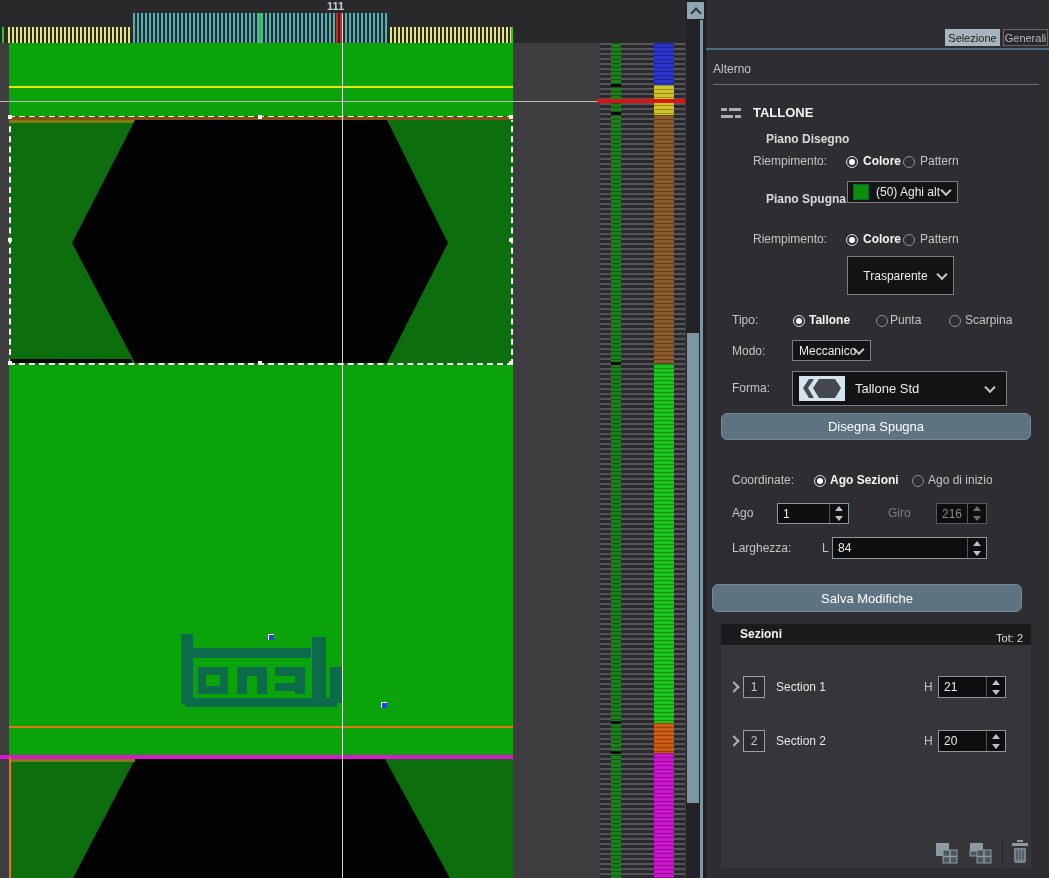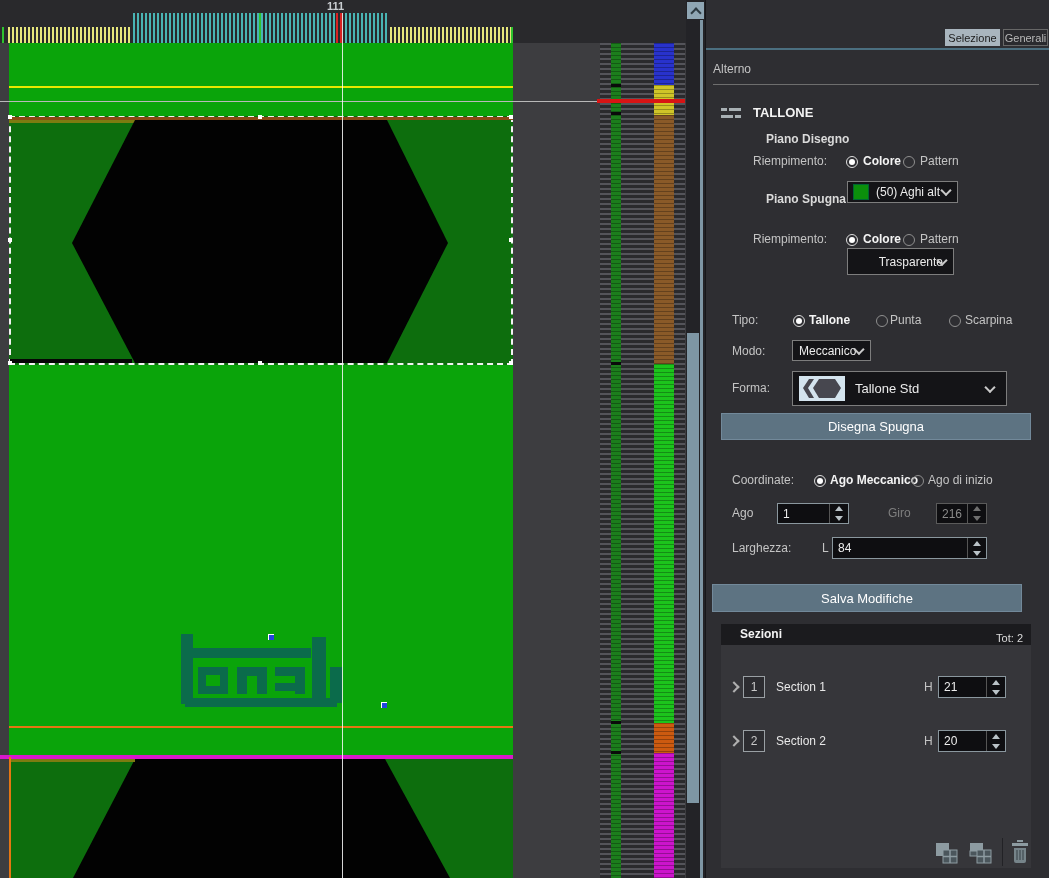--- a/index.html
+++ b/index.html
@@ -62,21 +62,21 @@
   .spin input{flex:1;min-width:0;background:transparent;border:none;outline:none;color:#ececec;
       font-size:12px;padding:0 0 0 5px;font-family:inherit}
   .spin .btns{width:18px;border-left:1px solid #555;display:flex;flex-direction:column}
   .spin .btns span{flex:1;display:flex;align-items:center;justify-content:center}
   .tri-up{width:0;height:0;border-left:4px solid transparent;border-right:4px solid transparent;border-bottom:5px solid #b9c2c7}
   .tri-dn{width:0;height:0;border-left:4px solid transparent;border-right:4px solid transparent;border-top:5px solid #b9c2c7}
   .spin.dis{border-color:#5a5a5a}
   .spin.dis input{color:#8a8a8a}
   .spin.dis .tri-up{border-bottom-color:#6f6f6f}
   .spin.dis .tri-dn{border-top-color:#6f6f6f}
-  .btn{position:absolute;background:#5d7382;border:1px solid #72899a;border-radius:0;color:#fff;
+  .btn{position:absolute;background:#5d7382;border:1px solid #72899a;border-radius:6px;color:#fff;
       font-size:13px;display:flex;align-items:center;justify-content:center;font-family:inherit;box-sizing:border-box}
   .sez{position:absolute;left:15px;top:624px;width:310px;height:244px}
   .sez-head{position:absolute;left:0;top:0;width:310px;height:38px;background:#1b1b1e;color:#eee}
   .sez-body{position:absolute;left:0;top:21px;width:310px;height:223px;background:#36363a}
   .chev-r{position:absolute;width:6px;height:6px;border-right:2px solid #b0b0b0;border-bottom:2px solid #b0b0b0;
       transform:rotate(-45deg)}
   .numbox{position:absolute;width:22px;height:22px;border:1px solid #9aa0a4;background:#2c2c30;color:#c8c8c8;
       font-size:12px;display:flex;align-items:center;justify-content:center;box-sizing:border-box}
   .tool-sep{position:absolute;width:1px;background:#222226}
 </style>
@@ -200,21 +200,21 @@
     <span style="margin-left:7px">(50) Aghi alt</span>
     <span class="chev"></span>
   </div>
 
   <span class="lbl" style="left:60px;top:192px;color:#dadada;font-weight:bold">Piano Spugna</span>
   <span class="lbl" style="left:47px;top:232px">Riempimento:</span>
   <span class="radio sel" style="left:140px;top:234px"></span>
   <span class="lbl strong" style="left:157px;top:232px">Colore</span>
   <span class="radio" style="left:197px;top:234px"></span>
   <span class="lbl" style="left:214px;top:232px">Pattern</span>
-  <div class="dd" style="left:141px;top:248px;width:107px;height:27px;justify-content:flex-end">
+  <div class="dd" style="left:141px;top:256px;width:107px;height:39px;justify-content:center">
     <span style="margin-right:10px">Trasparente</span>
     <span class="chev"></span>
   </div>
 
   <span class="lbl" style="left:26px;top:313px">Tipo:</span>
   <span class="radio sel" style="left:87px;top:315px"></span>
   <span class="lbl strong" style="left:103px;top:313px">Tallone</span>
   <span class="radio" style="left:170px;top:315px"></span>
   <span class="lbl" style="left:184px;top:313px">Punta</span>
   <span class="radio" style="left:243px;top:315px"></span>
@@ -235,21 +235,21 @@
       <polygon points="42,12 36,3 31,3 37,12 31,22 36,22" fill="#47474f"></polygon>
     </svg>
     <span style="margin-left:10px;font-size:13px">Tallone Std</span>
     <span class="chev" style="right:12px"></span>
   </div>
 
   <div class="btn" style="left:15px;top:413px;width:310px;height:27px">Disegna Spugna</div>
 
   <span class="lbl" style="left:26px;top:473px">Coordinate:</span>
   <span class="radio sel" style="left:108px;top:475px"></span>
-  <span class="lbl strong" style="left:124px;top:473px">Ago Meccanico</span>
+  <span class="lbl strong" style="left:124px;top:473px">Ago Sezioni</span>
   <span class="radio" style="left:206px;top:475px"></span>
   <span class="lbl" style="left:222px;top:473px">Ago di inizio</span>
 
   <span class="lbl" style="left:26px;top:506px">Ago</span>
   <div class="spin" style="left:71px;top:503px;width:72px;height:21px">
     <input value="1" style="">
     <span class="btns">
         <span>
           <i class="tri-up"></i>
         </span>

